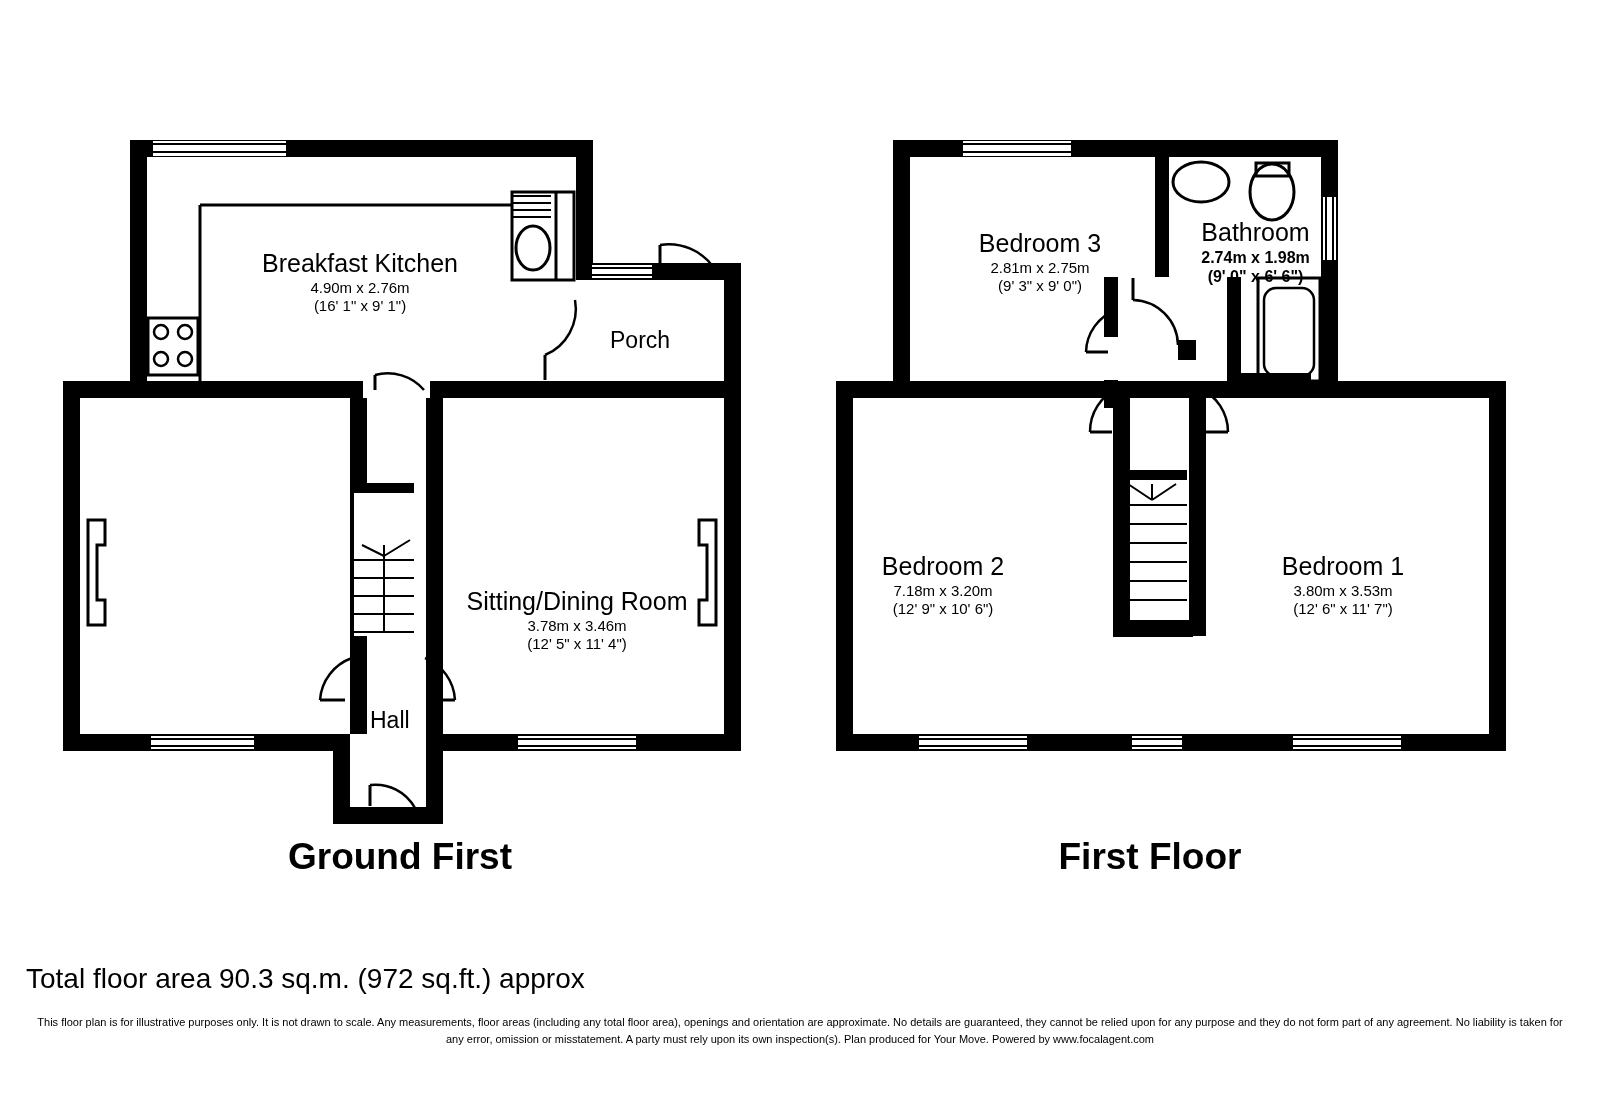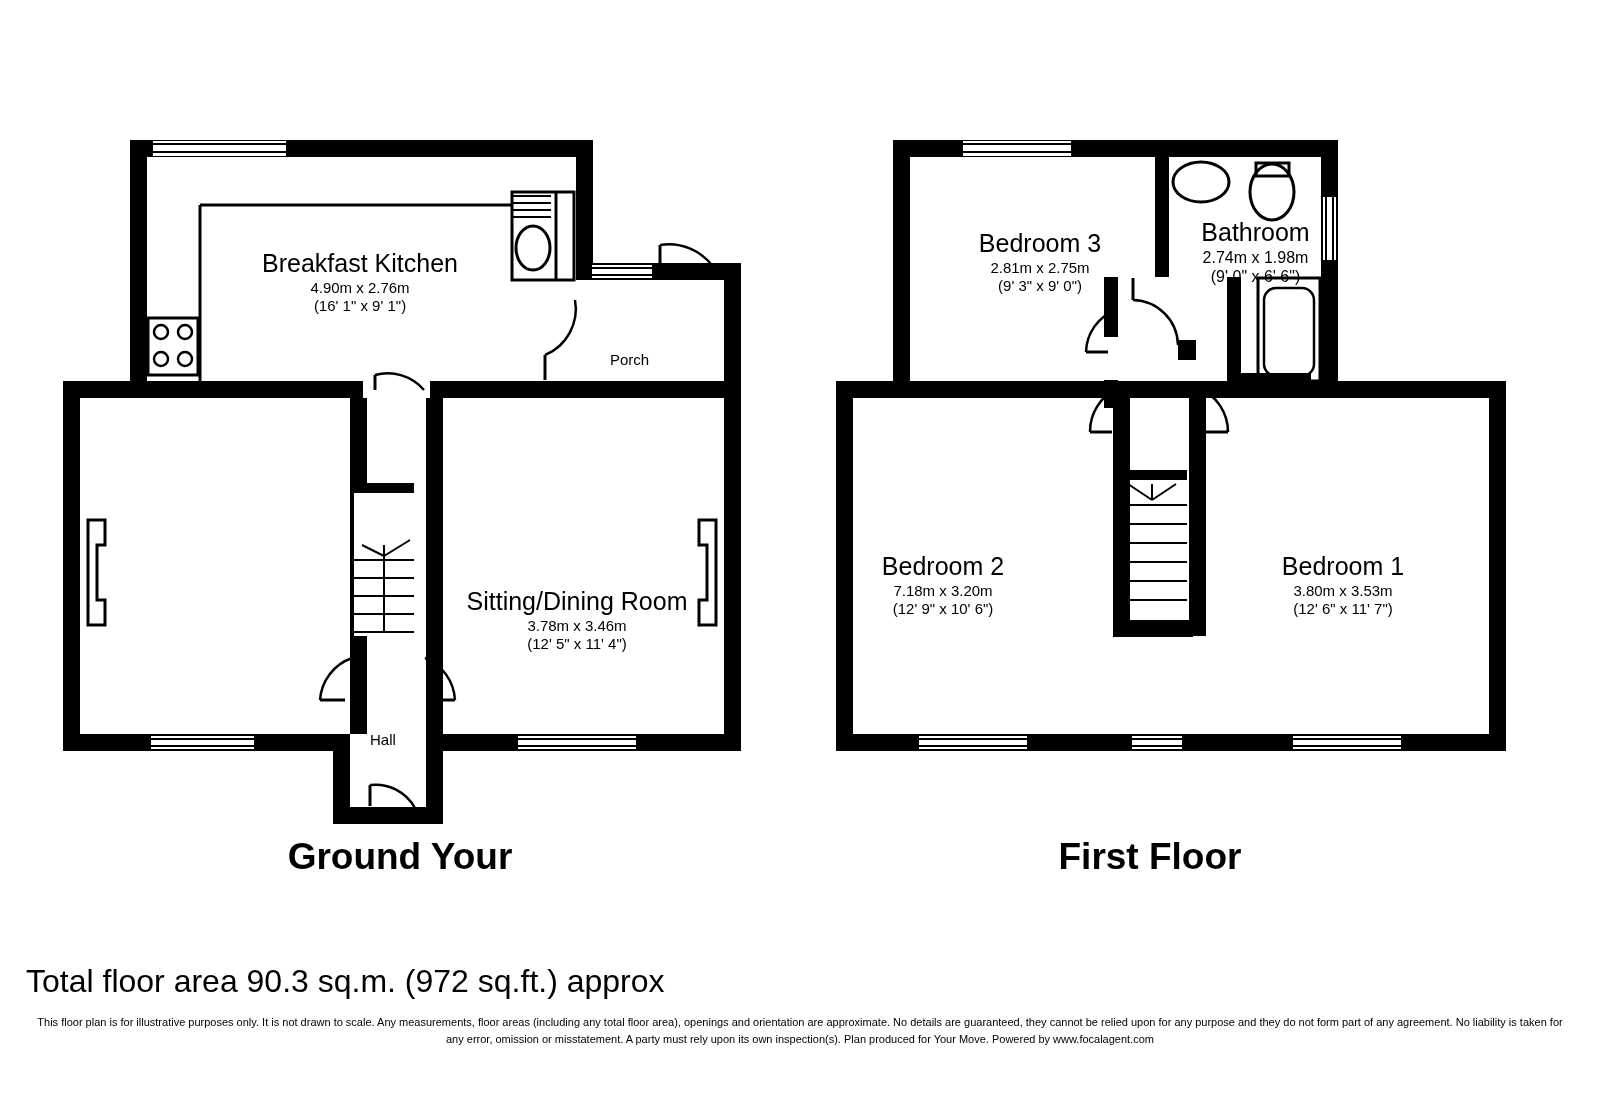--- a/index.html
+++ b/index.html
@@ -35,48 +35,47 @@
     white-space: nowrap;
   }
   .room-name {
     font-size: 25px;
     font-weight: 400;
   }
   .room-dims {
     font-size: 15px;
   }
   .room-small .room-name { font-size: 25px; }
-  .room-small .room-dims { font-size: 16px; }
+  .room-small .room-dims { font-size: 16px; font-weight: bold; }
   .floor-title {
     position: absolute;
     font-size: 37px;
     font-weight: bold;
     text-align: center;
     white-space: nowrap;
   }
   .total-area {
     position: absolute;
     left: 26px;
     top: 963px;
-    font-size: 32px;
+    font-size: 28px;
   }
   .disclaimer {
     position: absolute;
     left: 30px;
     top: 1014px;
     width: 1540px;
     text-align: center;
     font-size: 11px;
     line-height: 1.5;
   }
   .plain-label {
     position: absolute;
-    font-size: 15px;
+    font-size: 23px;
     white-space: nowrap;
-    margin-top: 24px;
   }
 </style>
 </head>
 <body>
 
 <div class="stage">
 
   <svg class="plan" viewBox="0 0 1600 1120">
 
     <g>
@@ -277,21 +276,21 @@
     <div class="room-name">Sitting/Dining Room</div>
     <div class="room-dims">3.78m x 3.46m</div>
     <div class="room-dims">(12' 5" x 11' 4")</div>
   </div>
 
   <div class="plain-label" style="left:370px; top:707px;">
     <span>Hall</span>
   </div>
 
   <div class="floor-title" style="left:150px; top:836px; width:500px;">
-    <span>Ground Your</span>
+    <span>Ground First</span>
   </div>
 
   <div class="label" style="left:925px; top:228px; width:230px;">
     <div class="room-name">Bedroom 3</div>
     <div class="room-dims">2.81m x 2.75m</div>
     <div class="room-dims">(9' 3" x 9' 0")</div>
   </div>
 
   <div class="label room-small" style="left:1168px; top:217px; width:175px;">
     <div class="room-name">Bathroom</div>

